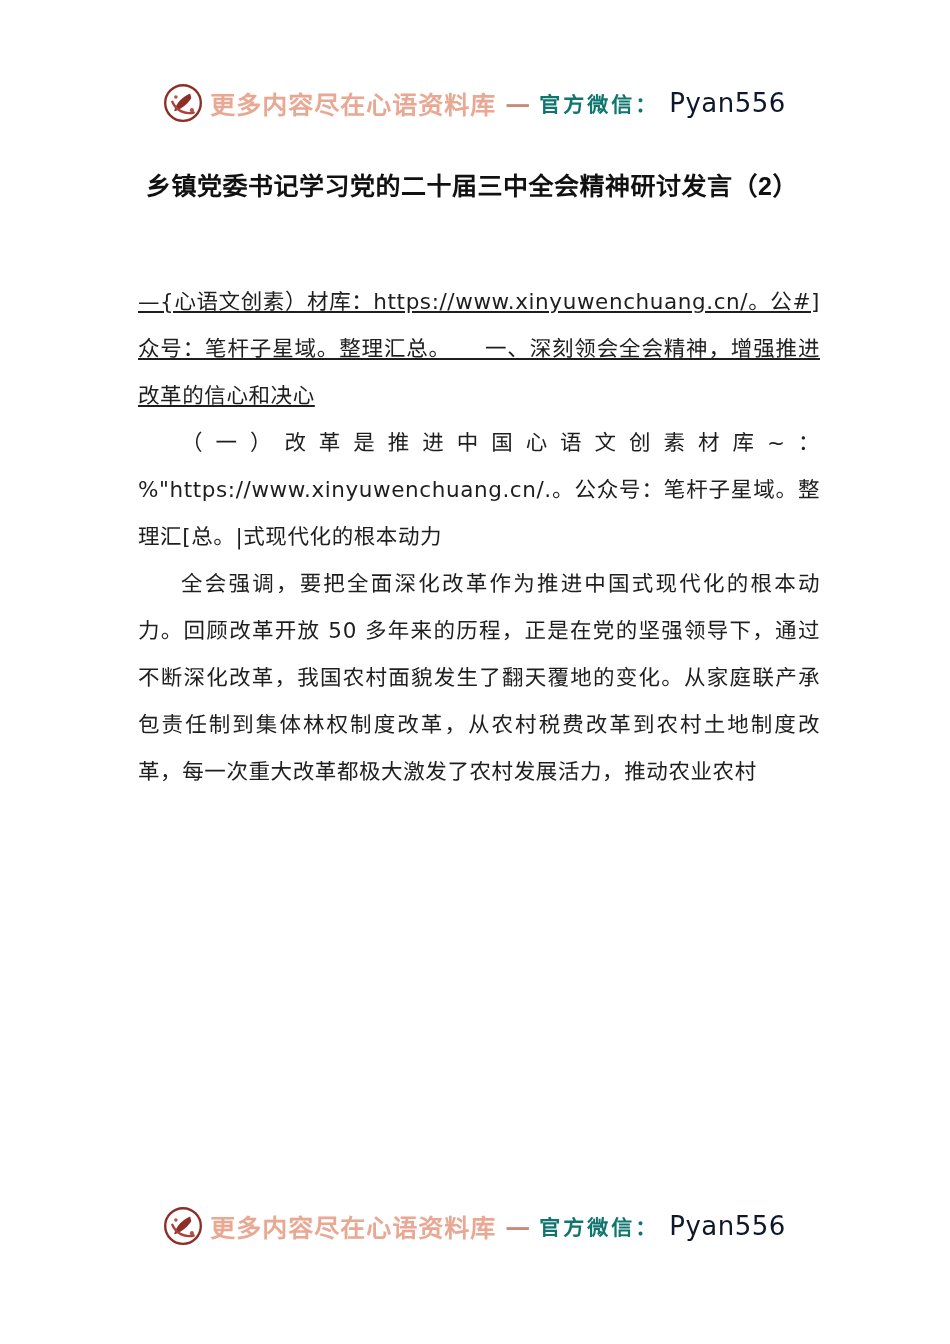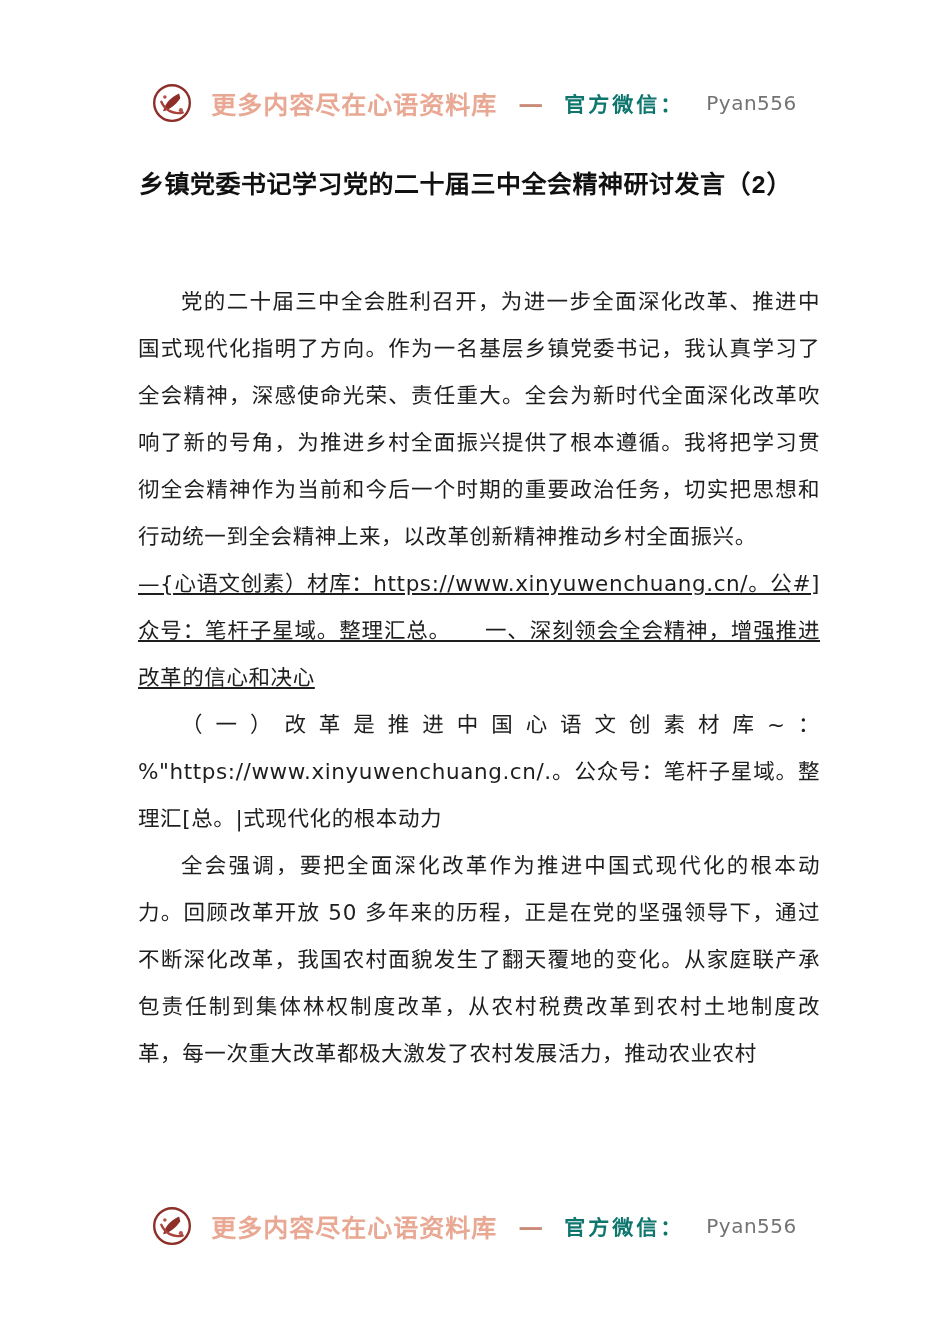--- a/index.html
+++ b/index.html
@@ -23,21 +23,21 @@
   }
 
   
   .watermark {
     position: absolute;
     left: 0;
     width: 950px;
     display: flex;
     align-items: center;
     justify-content: center;
-    gap: 20px;
+    gap: 8px;
     user-select: none;
     white-space: nowrap;
   }
   .watermark.top  { top: 84px; }
   .watermark.bottom { top: 1207px; }
 
   .wm-logo {
     width: 38px;
     height: 38px;
     flex: 0 0 38px;
@@ -59,43 +59,43 @@
   }
   .wm-text-wechat {
     font-family: "DejaVu Serif", "Liberation Serif", serif;
     font-size: 21px;
     font-weight: 700;
     letter-spacing: 3px;
     color: #0f766e;
   }
   .wm-code {
     font-family: "DejaVu Sans", "Liberation Sans", sans-serif;
-    font-size: 20px;
+    font-size: 26px;
     font-weight: 400;
     letter-spacing: 0.5px;
-    color: #737373;
+    color: #0f172a;
     margin-left: 2px;
   }
 
   
   .doc {
     position: absolute;
     left: 138px;
     top: 168px;
     width: 682px;
   }
 
   .doc-title {
-    font-family: Liberation Mono, monospace;
+    font-family: Liberation Sans, sans-serif;
     font-size: 25px;
     font-weight: 700;
     line-height: 1.5;
     letter-spacing: 0.5px;
     color: #111111;
-    margin: 0 0 72px 1px;
+    margin: 0 0 72px 8px;
     text-align: left;
     white-space: nowrap;
   }
 
   .para {
     font-family: "DejaVu Sans", "Liberation Sans", sans-serif;
     font-size: 21.5px;
     line-height: 47px;
     color: #1e1e1e;
     margin: 0;
@@ -130,21 +130,20 @@
     <span class="wm-text-cn">更多内容尽在心语资料库</span>
     <span class="wm-dash">—</span>
     <span class="wm-text-wechat">官方微信：</span>
     <span class="wm-code">Pyan556</span>
   </div>
 
   <div class="doc">
 
     <h1 class="doc-title">乡镇党委书记学习党的二十届三中全会精神研讨发言（2）</h1>
 
-    <p class="para indent">党的二十届三中全会胜利召开，为进一步全面深化改革、推进中国式现代化指明了方向。作为一名基层乡镇党委书记，我认真学习了全会精神，深感使命光荣、责任重大。全会为新时代全面深化改革吹响了新的号角，为推进乡村全面振兴提供了根本遵循。我将把学习贯彻全会精神作为当前和今后一个时期的重要政治任务，切实把思想和行动统一到全会精神上来，以改革创新精神推动乡村全面振兴。</p>
 
     <p class="para noindent">—{心语文创素）材库：https://www.xinyuwenchuang.cn/。公#]众号：笔杆子星域。整理汇总。　　一、深刻领会全会精神，增强推进改革的信心和决心</p>
 
     <p class="para indent">（一）改革是推进中国心语文创素材库~：%"https://www.xinyuwenchuang.cn/.。公众号：笔杆子星域。整理汇[总。|式现代化的根本动力</p>
 
     <p class="para indent">全会强调，要把全面深化改革作为推进中国式现代化的根本动力。回顾改革开放 50 多年来的历程，正是在党的坚强领导下，通过不断深化改革，我国农村面貌发生了翻天覆地的变化。从家庭联产承包责任制到集体林权制度改革，从农村税费改革到农村土地制度改革，每一次重大改革都极大激发了农村发展活力，推动农业农村</p>
 
   </div>
 
   <div class="watermark bottom">

